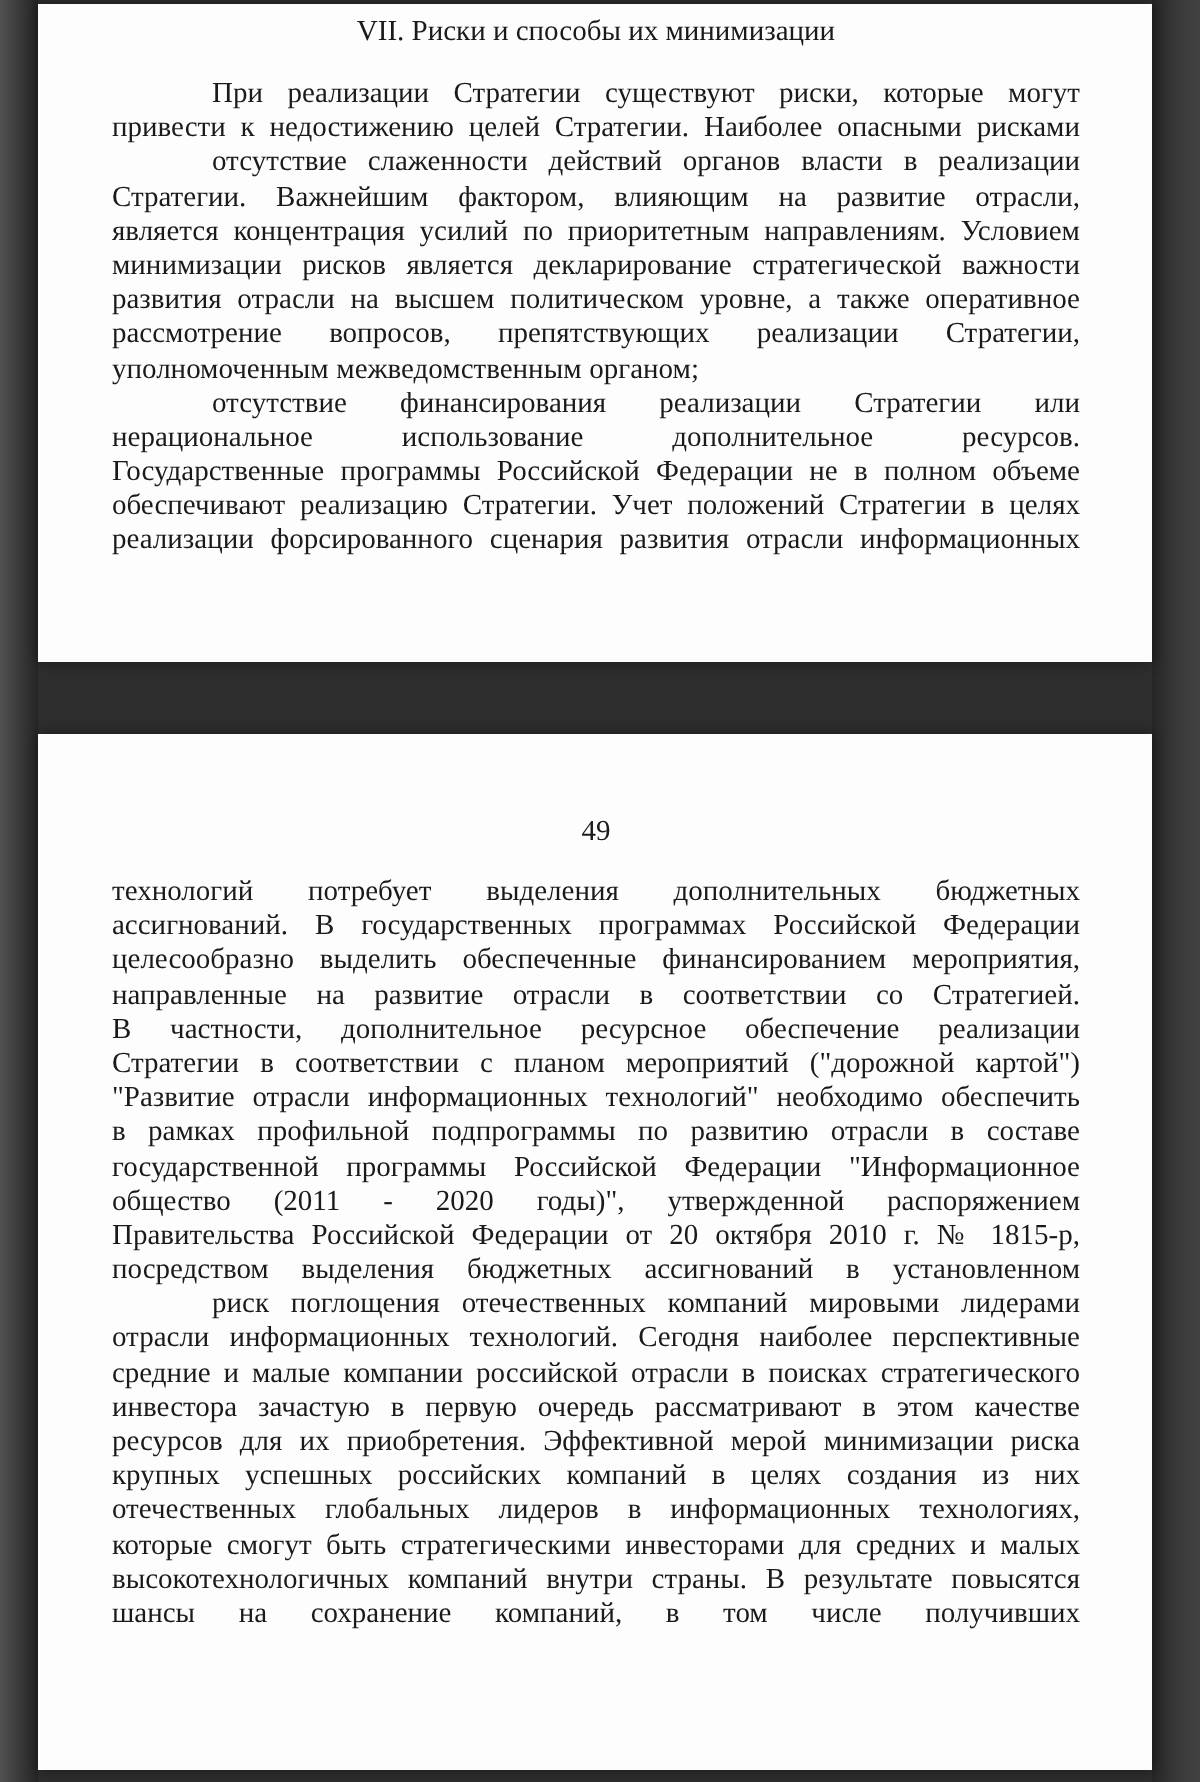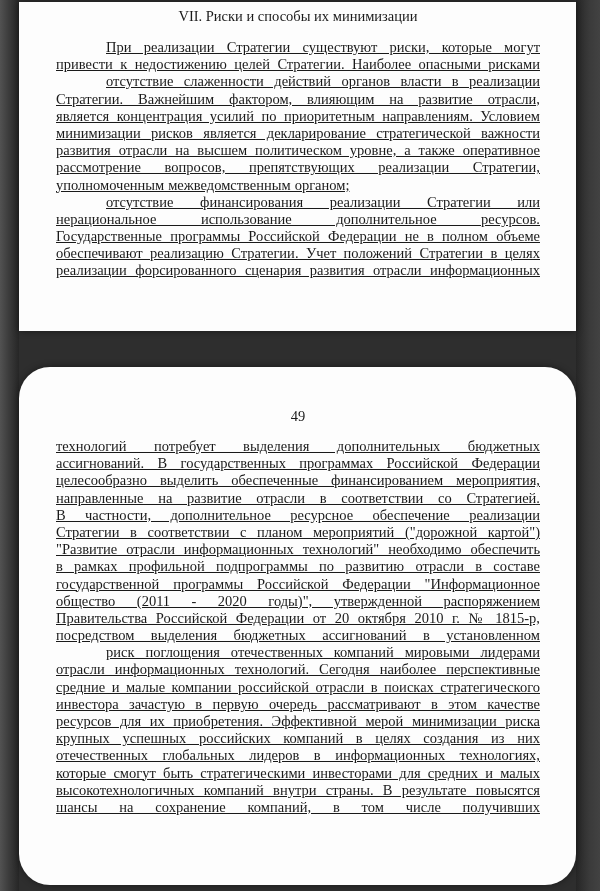--- a/index.html
+++ b/index.html
@@ -39,21 +39,20 @@
   }
   .page-1 {
     top: 2px;
     height: 329px;
     padding: 6px 36px 0 37px;
   }
   .page-2 {
     top: 367px;
     height: 518px;
     padding: 41px 36px 0 37px;
-    border-radius: 31px;
   }
   .doc-title {
     font-size: 14.5px;
     line-height: 17px;
     text-align: center;
     white-space: nowrap;
   }
   .page-number {
     font-size: 14.5px;
     line-height: 16px;
@@ -66,21 +65,20 @@
   }
   .page-2 .body-text {
   }
   .line {
     height: 17.2px;
     max-height: 17.2px;
     overflow: hidden;
     text-align: justify;
     text-align-last: justify;
     word-spacing: 0.02em;
-    text-decoration: underline;
   }
   .line.end {
     text-align-last: left;
   }
   .line.indent {
     text-indent: 50px;
   }
 </style>
 </head>
 <body>

